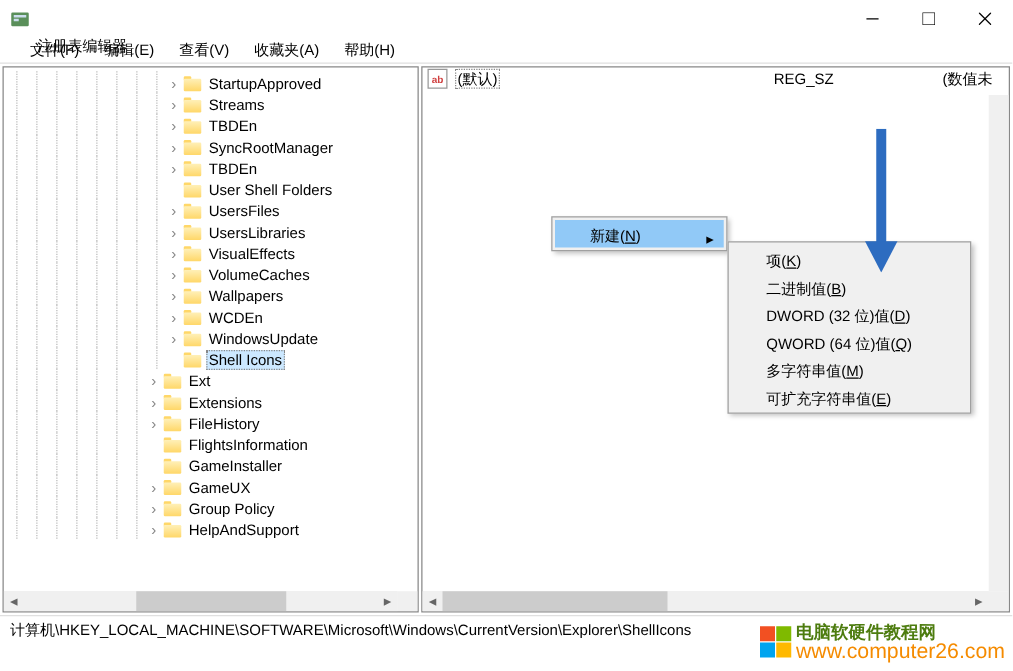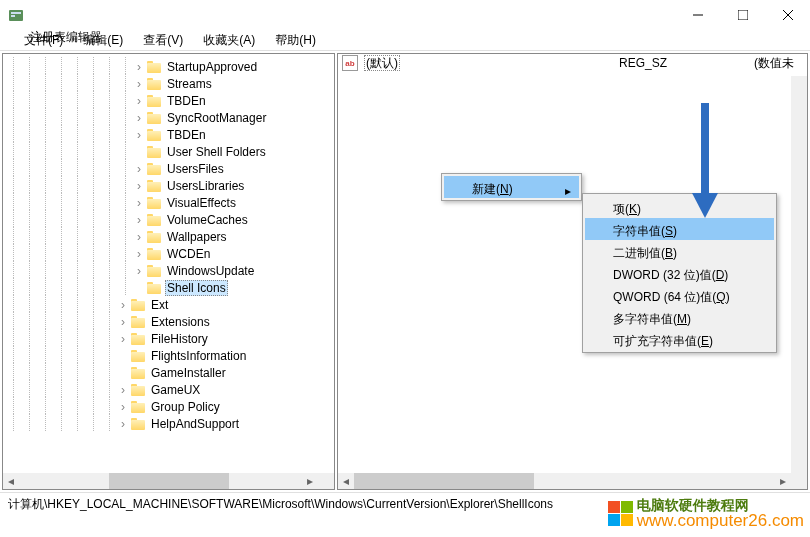--- a/index.html
+++ b/index.html
@@ -426,23 +426,20 @@
   <div class="ctx-item highlighted">
     <span><span>新建</span>(<span class="mnemonic">N</span>)</span>
     <span class="arrow-right">▸</span>
   </div>
 </div>
 
 <div class="ctx-menu right">
   <div class="ctx-item">
       <span><span>项</span>(<span class="mnemonic">K</span>)</span>
     </div>
-  <div class="ctx-item highlighted">
-      <span><span>字符串值</span>(<span class="mnemonic">S</span>)</span>
-    </div>
   <div class="ctx-item">
       <span><span>二进制值</span>(<span class="mnemonic">B</span>)</span>
     </div>
   <div class="ctx-item">
       <span><span>DWORD (32 位)值</span>(<span class="mnemonic">D</span>)</span>
     </div>
   <div class="ctx-item">
       <span><span>QWORD (64 位)值</span>(<span class="mnemonic">Q</span>)</span>
     </div>
   <div class="ctx-item">

